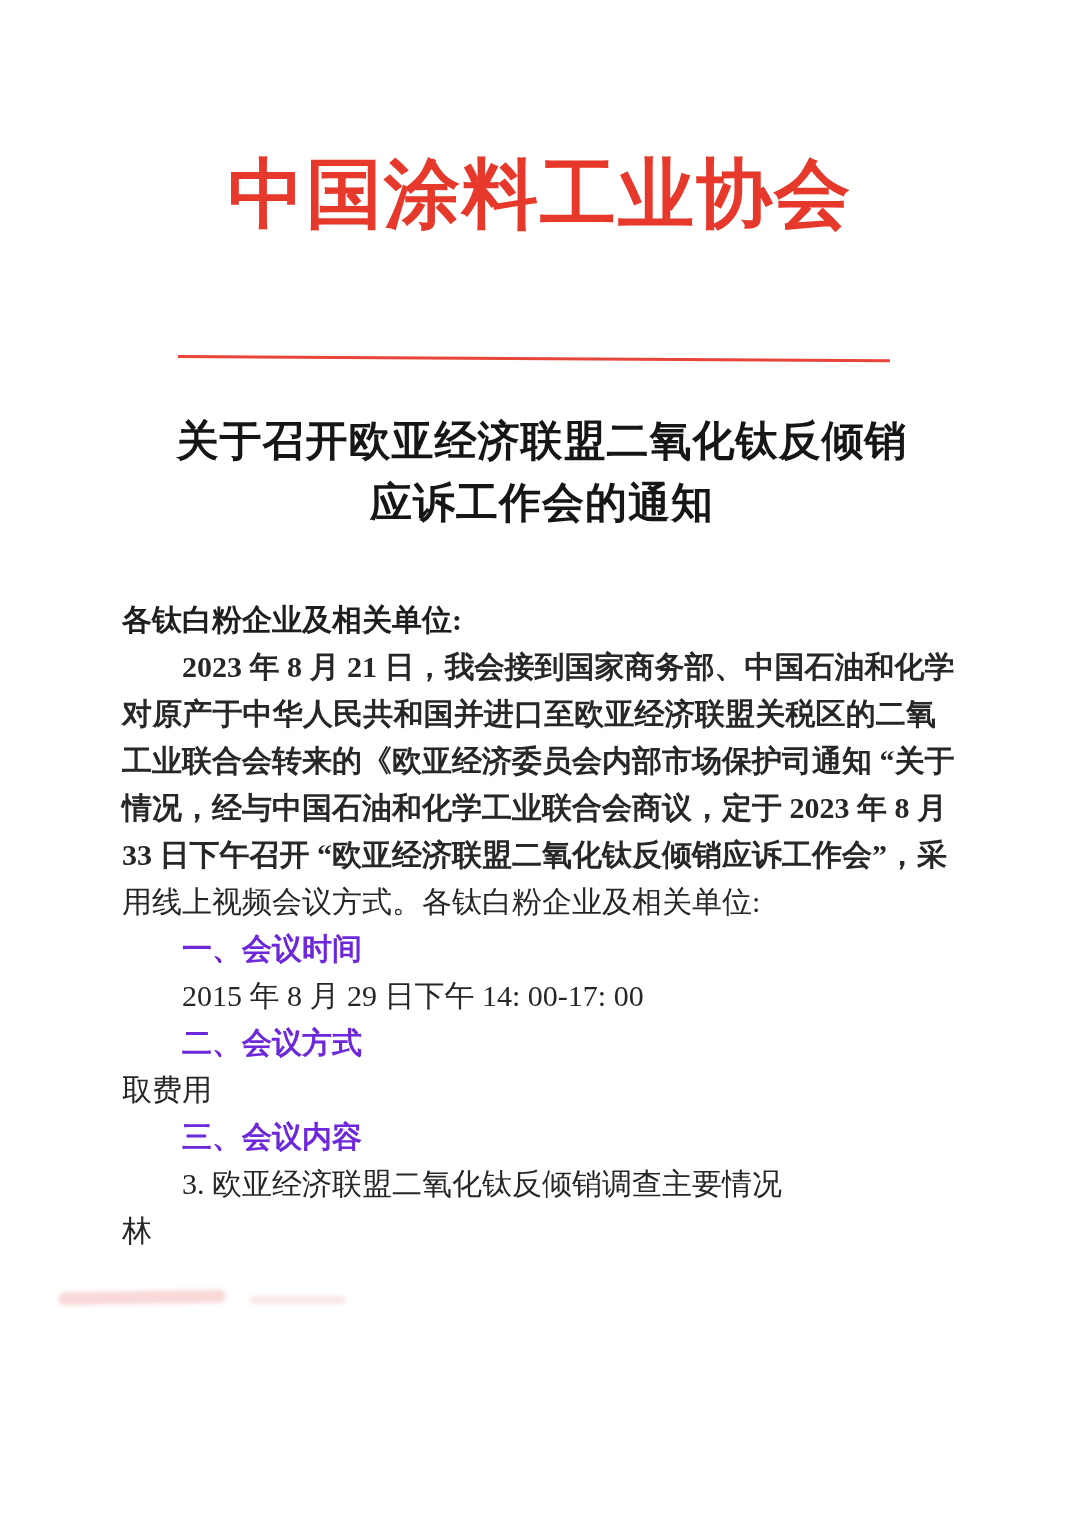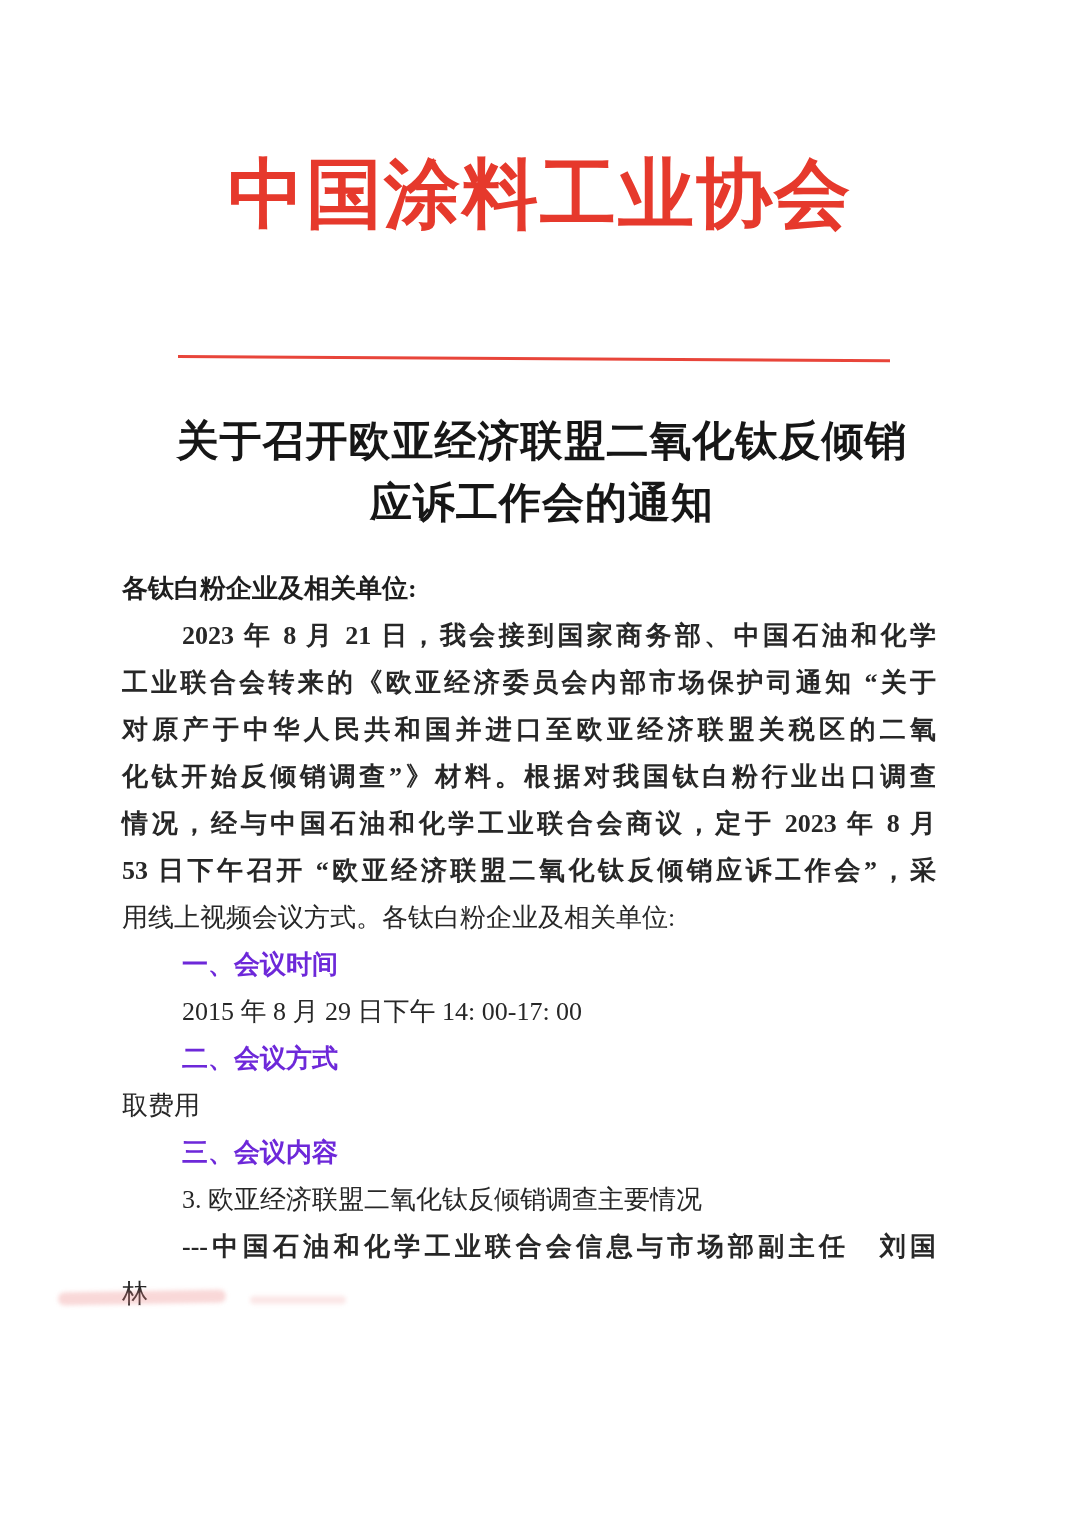--- a/index.html
+++ b/index.html
@@ -50,24 +50,24 @@
     text-align: center;
     font-size: 42px;
     line-height: 62px;
     font-weight: 700;
     color: #161616;
     letter-spacing: 1px;
   }
   
   .doc-body {
     position: absolute;
-    top: 565px;
+    top: 596px;
     left: 122px;
     width: 814px;
-    font-size: 26px;
+    font-size: 30px;
     line-height: 47px;
     color: #272727;
   }
   .ln {
     height: 47px;
     white-space: nowrap;
   }
   
   .j {
     text-align: justify;
@@ -122,35 +122,33 @@
 
   <h1 class="doc-title">
     <span>关于召开欧亚经济联盟二氧化钛反倾销</span><br>
     <span>应诉工作会的通知</span>
   </h1>
 
   <div class="doc-body">
     <div class="ln salut">各钛白粉企业及相关单位:</div>
 
     <div class="ln ind j">2023 年 8 月 21 日，我会接到国家商务部、中国石油和化学</div>
+    <div class="ln j">对原产于中华人民共和国并进口至欧亚经济联盟关税区的二氧</div>
     <div class="ln j">工业联合会转来的《欧亚经济委员会内部市场保护司通知 “关于</div>
-    <div class="ln j">对原产于中华人民共和国并进口至欧亚经济联盟关税区的二氧</div>
-    <div class="ln j">化钛开始反倾销调查”》材料。根据对我国钛白粉行业出口调查</div>
     <div class="ln j">情况，经与中国石油和化学工业联合会商议，定于 2023 年 8 月</div>
-    <div class="ln j">53 日下午召开 “欧亚经济联盟二氧化钛反倾销应诉工作会”，采</div>
+    <div class="ln j">33 日下午召开 “欧亚经济联盟二氧化钛反倾销应诉工作会”，采</div>
     <div class="ln">用线上视频会议方式。各钛白粉企业及相关单位:</div>
 
     <div class="ln ind hd">一、会议时间</div>
     <div class="ln ind">2015 年 8 月 29 日下午 14: 00-17: 00</div>
 
     <div class="ln ind hd">二、会议方式</div>
     <div class="ln">取费用</div>
 
     <div class="ln ind hd">三、会议内容</div>
     <div class="ln ind">3. 欧亚经济联盟二氧化钛反倾销调查主要情况</div>
-    <div class="ln ind j">---中国石油和化学工业联合会信息与市场部副主任　刘国</div>
     <div class="ln">林</div>
   </div>
 
   <div class="smudge-a"></div>
   <div class="smudge-b"></div>
 
 </div>
 
 </body></html>

